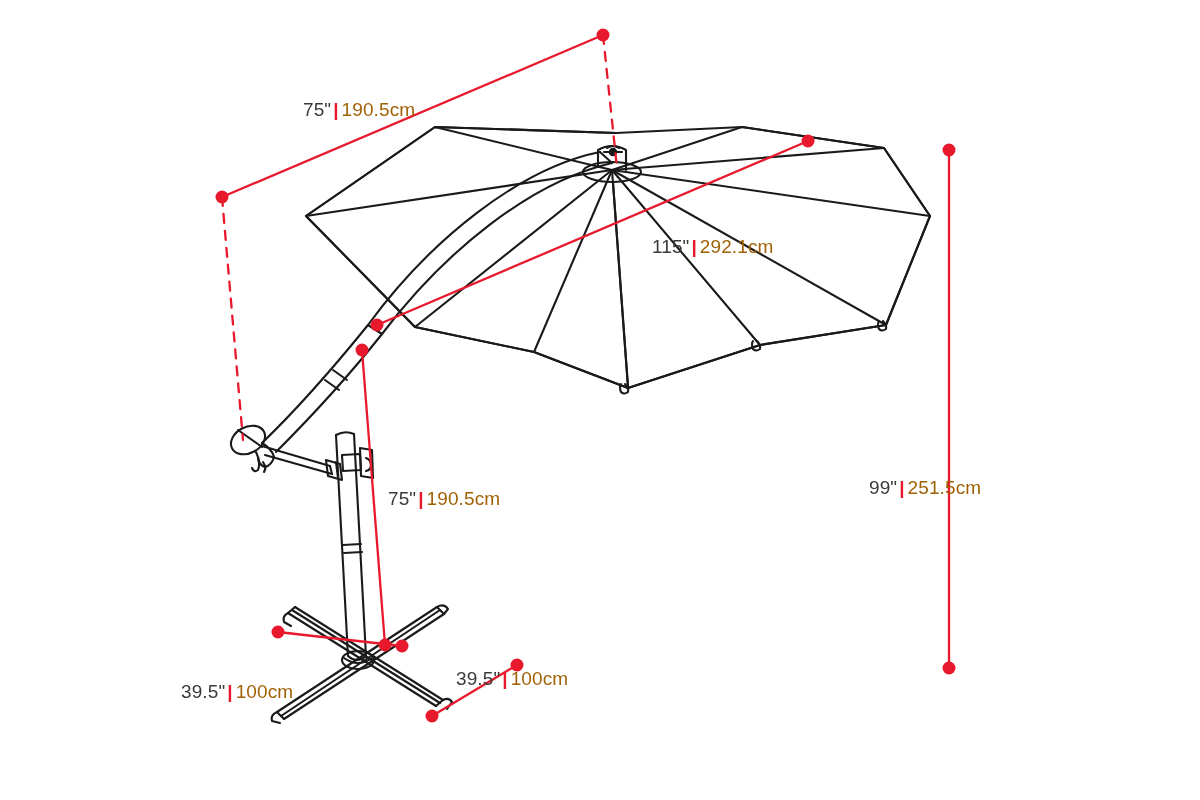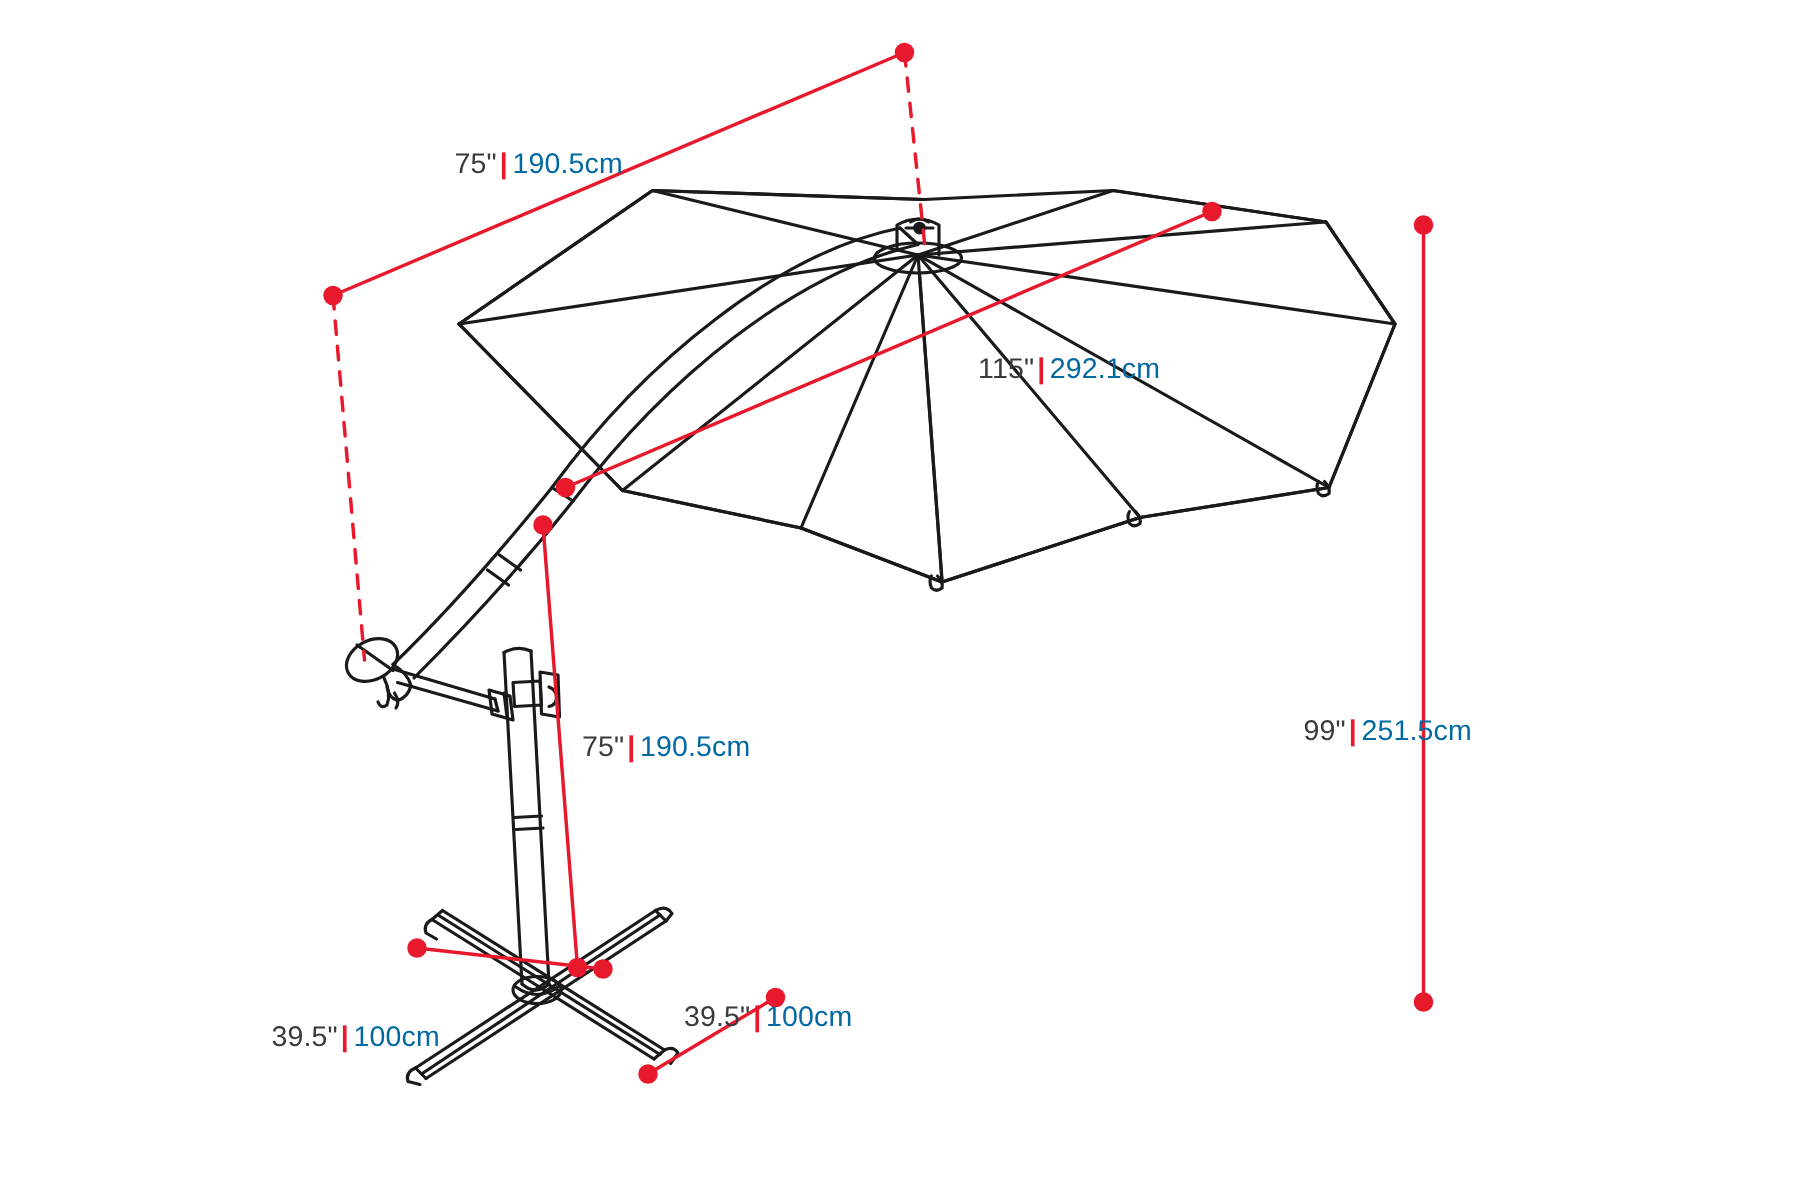--- a/index.html
+++ b/index.html
@@ -3,21 +3,21 @@
 <meta charset="utf-8">
 <style>
   html,body{margin:0;padding:0;background:#ffffff;}
   body{width:1200px;height:800px;overflow:hidden;
        font-family:"Liberation Sans","DejaVu Sans",sans-serif;}
   #stage{position:relative;width:1200px;height:800px;background:#fff;}
   svg{position:absolute;top:0;left:0;}
   .dim-label{position:absolute;white-space:nowrap;font-size:19px;color:#3a3a3a;letter-spacing:.1px;}
   .dim-label .sep{color:#e8192c;font-weight:700;padding:0 3px 0 2px;}
   .dim-label .imp{color:#3a3a3a;}
-  .dim-label .met{color:#0369a1;}
+  .dim-label .met{color:#a16207;}
 </style>
 </head>
 <body>
 
 <div id="stage">
 
   <svg width="1200" height="800" viewBox="0 0 1200 800">
     <g fill="none" stroke="#1a1a1a" stroke-width="2.1" stroke-linecap="round" stroke-linejoin="round">
 
       <path d="M616 133 L742 127 L884 148 L930 216 L886 325 L760 345 L628 388 L534 352 L415 327 L306 216 L435 127 Z"></path>

